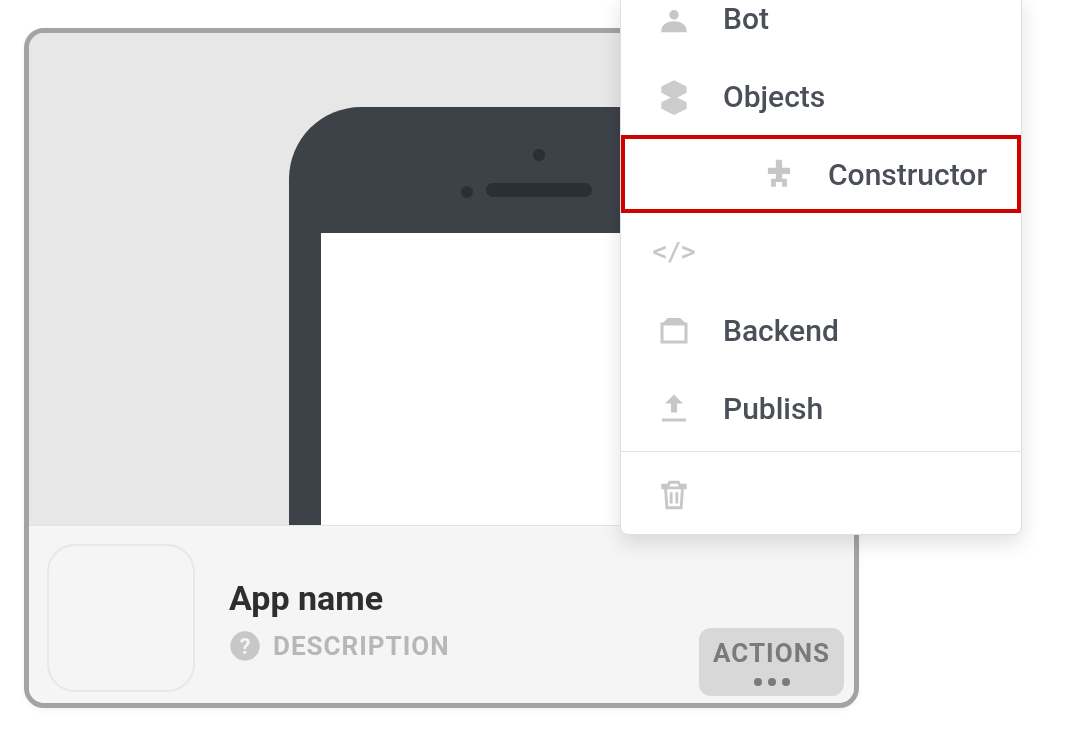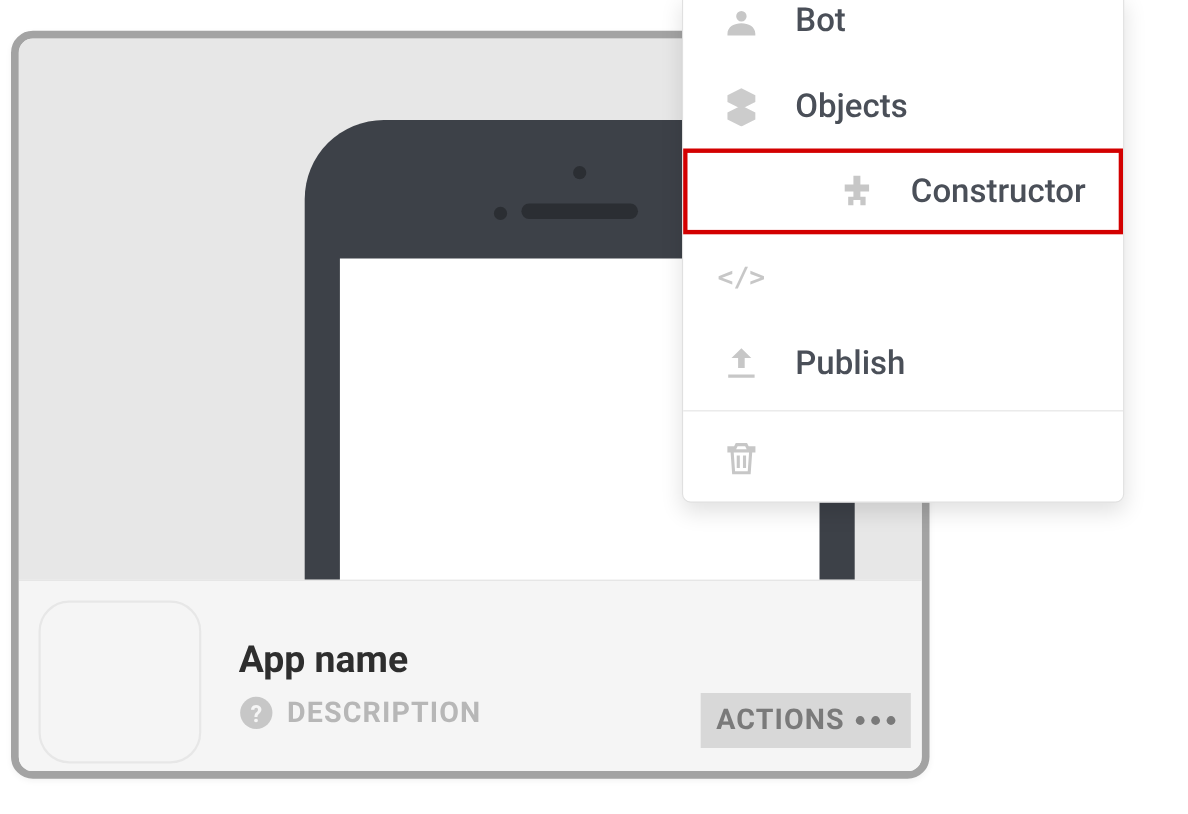--- a/index.html
+++ b/index.html
@@ -6,26 +6,26 @@
     body {
       font-family: -apple-system, BlinkMacSystemFont, "Segoe UI", Roboto, Helvetica, Arial, sans-serif;
       background: #ffffff;
       width: 1080px;
       height: 740px;
       position: relative;
       overflow: hidden;
     }
     .card {
       position: absolute;
-      left: 10px;
+      left: 24px;
       top: 28px;
       width: 835px;
       height: 680px;
       background: #f0f0f0;
-      border: 7px solid #a3a3a3;
+      border: 5px solid #a3a3a3;
       border-radius: 20px;
       box-shadow: 0 2px 6px rgba(0,0,0,0.05);
       overflow: hidden;
     }
     .preview-area {
       position: absolute;
       left: 0;
       top: 0;
       width: 100%;
       height: 492px;
@@ -124,26 +124,27 @@
       height: 32px;
       display: inline-flex;
       align-items: center;
       justify-content: center;
     }
     .actions-btn {
       position: absolute;
       right: 10px;
       top: 102px;
       background: #d8d8d8;
-      border-radius: 0;
+      border-radius: 12px;
       padding: 10px 14px;
       display: flex;
       align-items: center;
       gap: 10px;
       cursor: pointer;
+      flex-direction: column;
     }
     .actions-label {
       font-size: 26px;
       font-weight: 700;
       letter-spacing: 1px;
       color: #7a7a7a;
     }
     .dots {
       display: flex;
       gap: 6px;
@@ -263,20 +264,30 @@
     <span>Constructor</span>
   </div>
   <div class="menu-item">
     <span class="mi-icon">
       <span class="code-icon">&lt;/&gt;</span>
     </span>
   </div>
   <div class="menu-item">
     <span class="mi-icon">
       <svg viewBox="0 0 24 24" width="36" height="36">
+          <path d="M4 8h16v12H4zM4 8l4-4h8l4 4"></path>
+          <rect x="4" y="8" width="16" height="12" fill="#fff" stroke="#c7c7c7" stroke-width="2"></rect>
+          <path d="M4 8l4-4h8l4 4z" fill="#c7c7c7"></path>
+        </svg>
+    </span>
+    <span>Backend</span>
+  </div>
+  <div class="menu-item">
+    <span class="mi-icon">
+      <svg viewBox="0 0 24 24" width="36" height="36">
           <path d="M12 3l6 6h-4v6h-4V9H6l6-6zM4 19h16v2H4z"></path>
         </svg>
     </span>
     <span>Publish</span>
   </div>
   <div class="divider"></div>
   <div class="menu-item">
     <span class="mi-icon">
       <svg viewBox="0 0 24 24" width="34" height="34">
           <path d="M6 7h12l-1 14H7L6 7zm3-4h6l1 2h4v2H4V5h4l1-2z" fill="none" stroke="#c7c7c7" stroke-width="2"></path>

